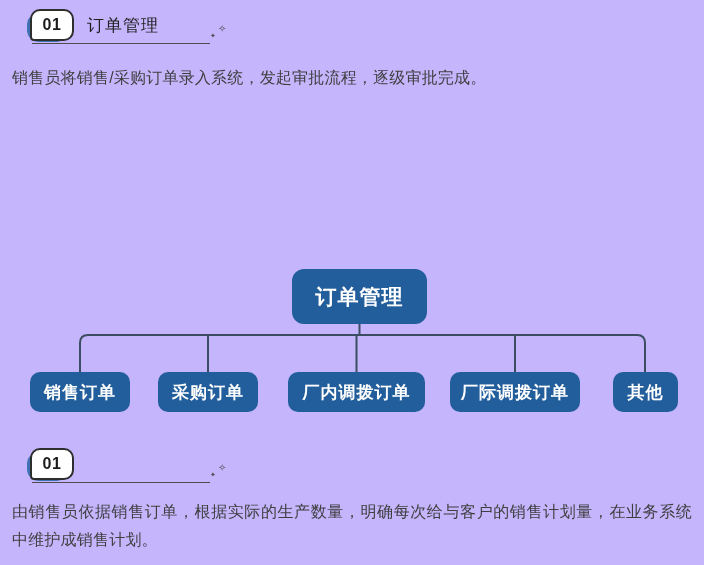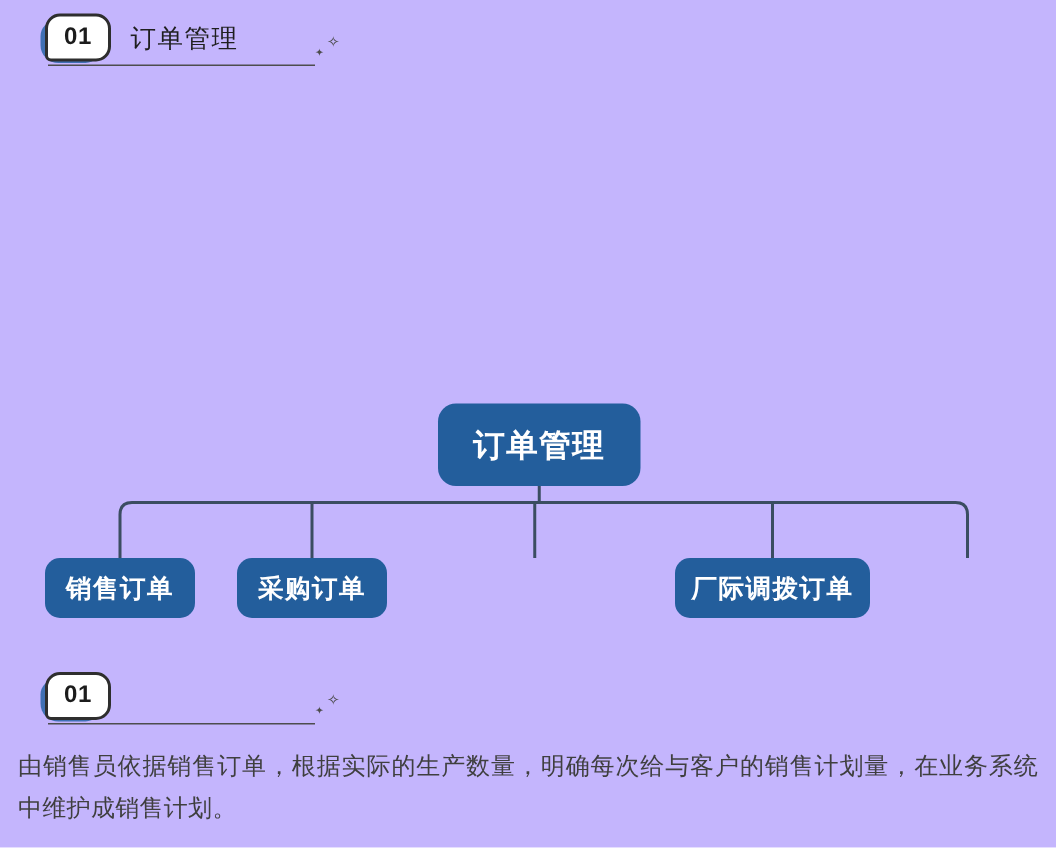--- a/index.html
+++ b/index.html
@@ -54,35 +54,38 @@
   <div class="sec-header" style="top:8px">
     <span class="badge">
       <span>01</span>
     </span>
     <span class="sec-title">订单管理</span>
     <span class="hline"></span>
     <span class="sparkle sm">✦</span>
     <span class="sparkle lg">✧</span>
   </div>
 
+  <p class="para" style="top:64px">销售员将销售/采购订单录入系统，发起审批流程，逐级审批完成。</p>
 
   <div class="diagram">
     <svg width="704" height="165" viewBox="0 0 704 165">
       <g fill="none" stroke-width="2" stroke="#3b4d61">
         <path d="M 359.5 69 L 359.5 80"></path>
         <path d="M 80 117 L 80 88 Q 80 80 88 80 L 637 80 Q 645 80 645 88 L 645 117"></path>
         <path d="M 208 80 L 208 117"></path>
         <path d="M 356.5 80 L 356.5 117"></path>
         <path d="M 515 80 L 515 117"></path>
       </g>
     </svg>
     <div class="node root">订单管理</div>
     <div class="node child c1">采购订单</div>
     <div class="node child c0">销售订单</div>
+    <div class="node child c2">厂内调拨订单</div>
     <div class="node child c3">厂际调拨订单</div>
+    <div class="node child c4">其他</div>
   </div>
 
   <div class="sec-header" style="top:447px">
     <span class="badge">
       <span>01</span>
     </span>
     <span class="hline"></span>
     <span class="sparkle sm">✦</span>
     <span class="sparkle lg">✧</span>
   </div>

